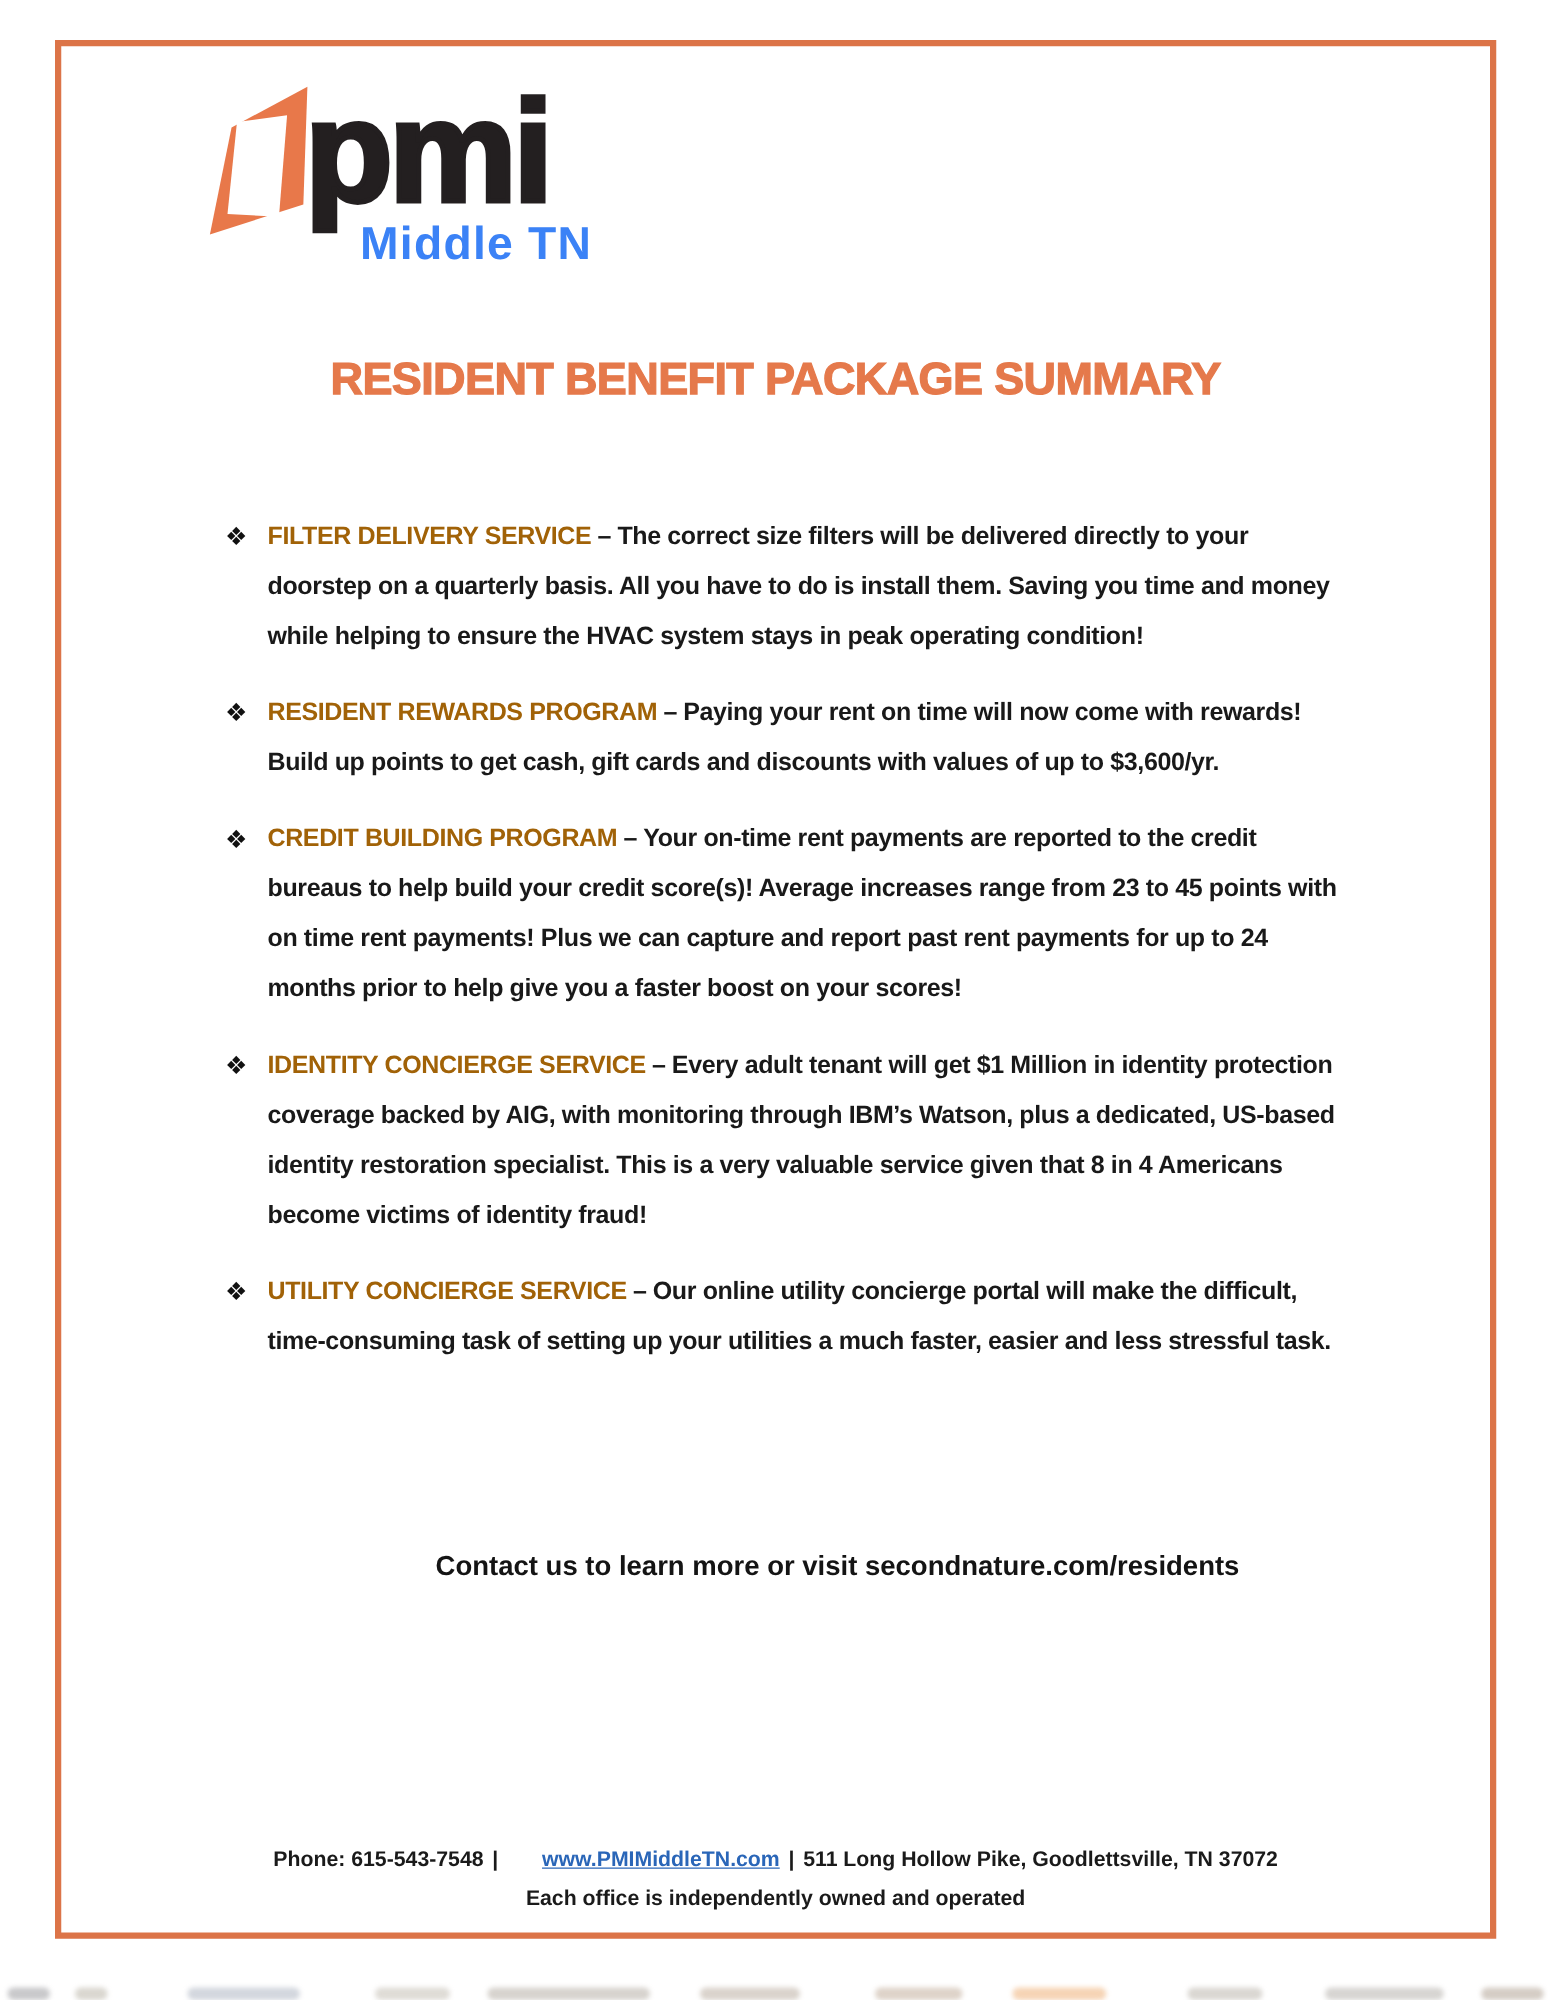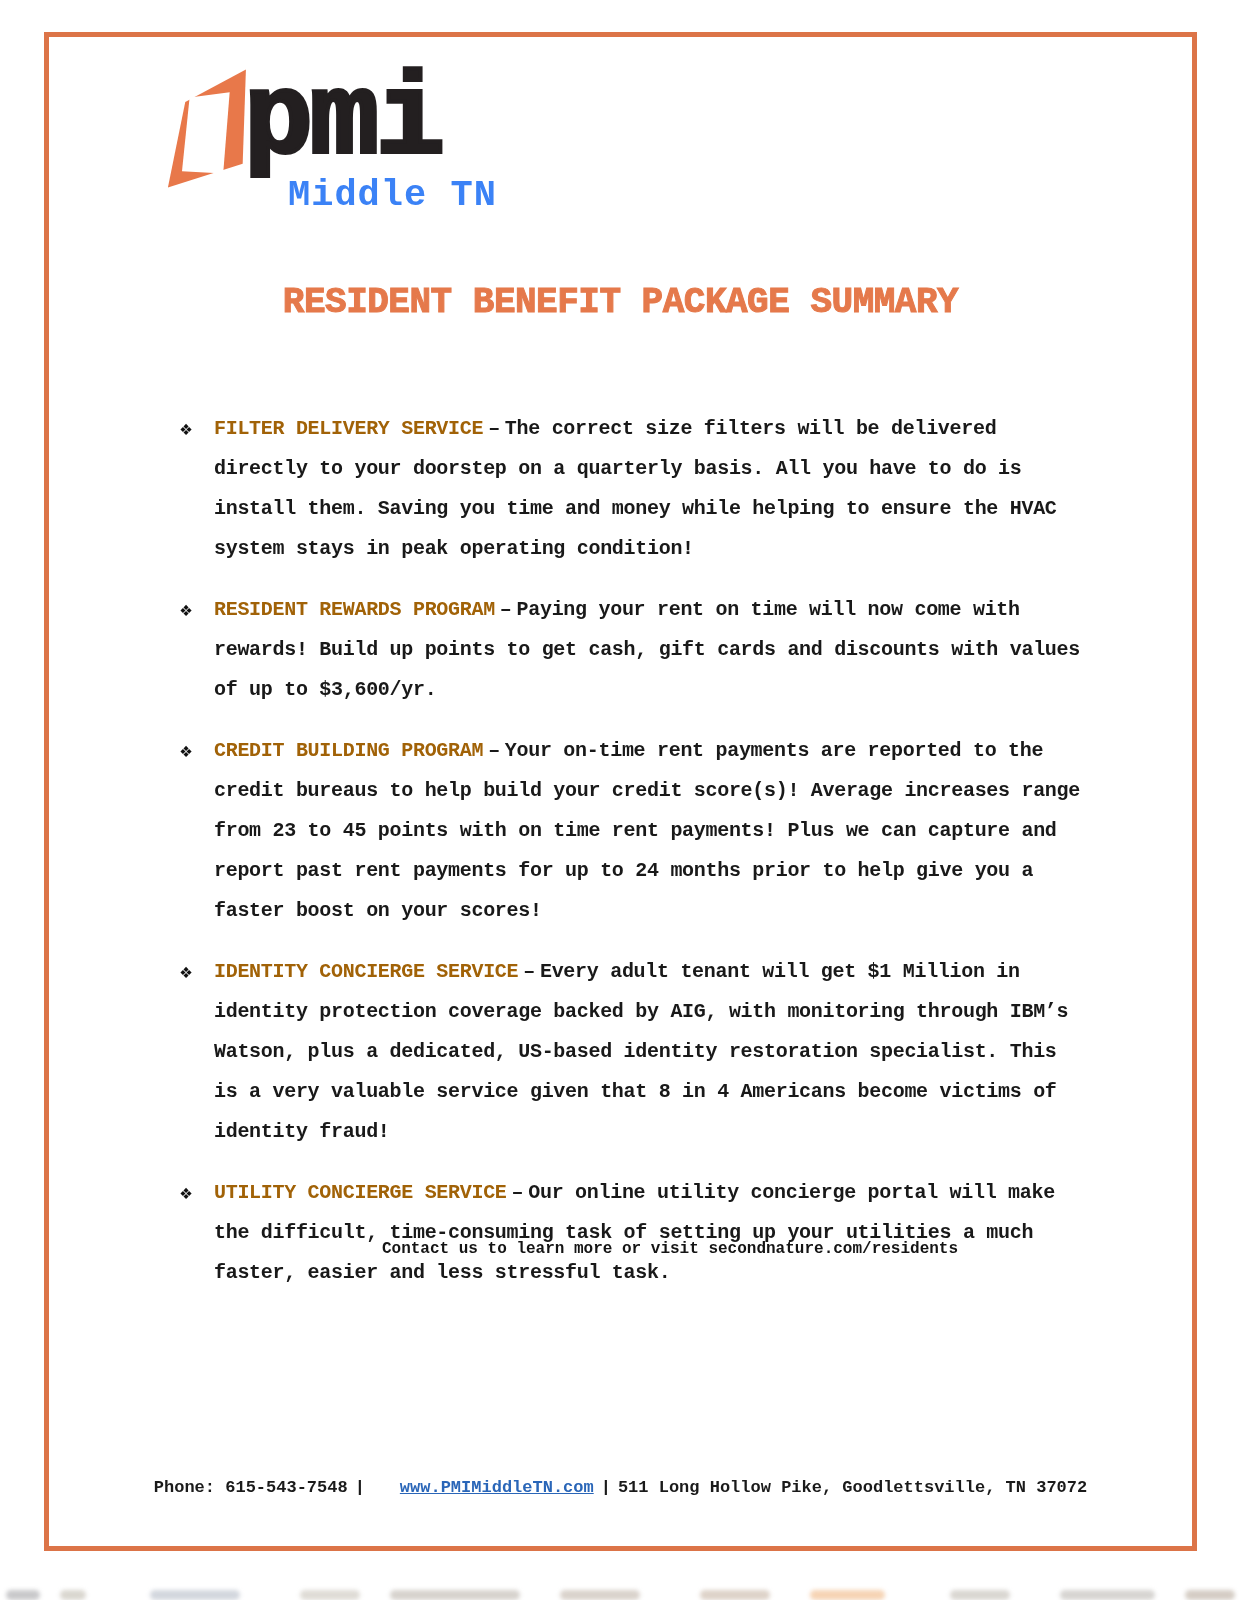--- a/index.html
+++ b/index.html
@@ -1,21 +1,21 @@
 <!DOCTYPE html>
 <html><head>
 <meta charset="utf-8">
 <style>
   html,body{margin:0;padding:0;background:#ffffff;}
   .page{
     position:relative;
     width:1239px;height:1600px;
     background:#ffffff;
     overflow:hidden;
-    font-family:Liberation Mono, monospace;
+    font-family:Liberation Sans, sans-serif;
     color:#1a1a1a;
   }
   .border-frame{
     position:absolute;left:44px;top:32px;
     width:1153px;height:1519px;
     box-sizing:border-box;
     border:5px solid #dc7448;
   }
   
   .logo{position:absolute;left:156px;top:58px;display:flex;align-items:flex-start;}
@@ -47,21 +47,21 @@
   }
   .benefit .marker{
     position:absolute;left:0;top:1px;
     font-size:20px;color:#111111;font-weight:normal;
   }
   .benefit .head{color:#a16207;}
   .benefit .dash{margin:0 5px;}
   
   .contact{
     position:absolute;left:110px;top:1240px;width:1120px;
-    text-align:center;font-size:16px;font-weight:bold;color:#141414;
+    text-align:center;font-size:22px;font-weight:bold;color:#141414;
   }
   
   .footer1{
     position:absolute;left:44px;top:1478px;width:1153px;
     text-align:center;font-size:17px;font-weight:bold;color:#1a1a1a;
   }
   .footer1 .sep{margin:0 7px;}
   .footer1 .link{color:#2a66b8;text-decoration:underline;cursor:pointer;margin-left:28px;}
   .footer2{
     position:absolute;left:44px;top:1509px;width:1153px;
@@ -131,20 +131,21 @@
       <span class="head">UTILITY CONCIERGE SERVICE</span><span class="dash">–</span><span class="body">Our online utility concierge portal will make the difficult, time-consuming task of setting up your utilities a much faster, easier and less stressful task.</span>
     </div>
 
   </div>
 
   <div class="contact">Contact us to learn more or visit secondnature.com/residents</div>
 
   <div class="footer1">
     <span>Phone: 615-543-7548</span><span class="sep">|</span><span class="link">www.PMIMiddleTN.com</span><span class="sep">|</span><span>511 Long Hollow Pike, Goodlettsville, TN 37072</span>
   </div>
+  <div class="footer2">Each office is independently owned and operated</div>
 
   <div class="bleed">
     <span class="b1"></span>
       <span class="b2"></span>
       <span class="b3"></span>
       <span class="b4"></span>
     <span class="b5"></span>
       <span class="b6"></span>
       <span class="b7"></span>
       <span class="b8"></span>

